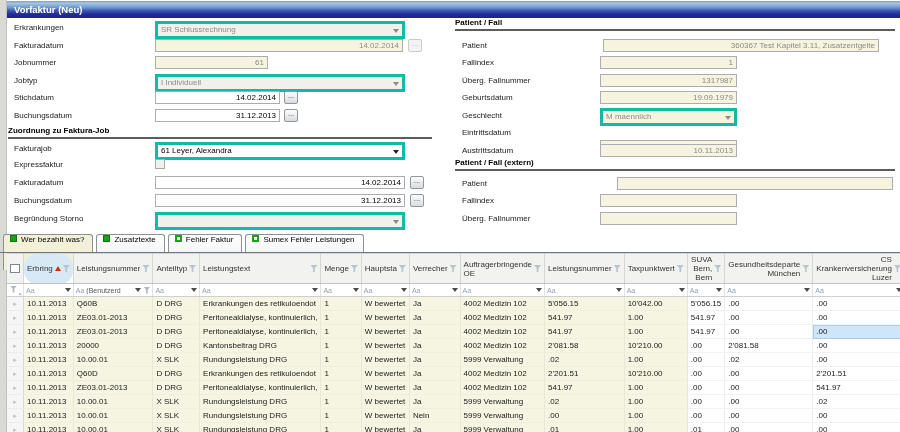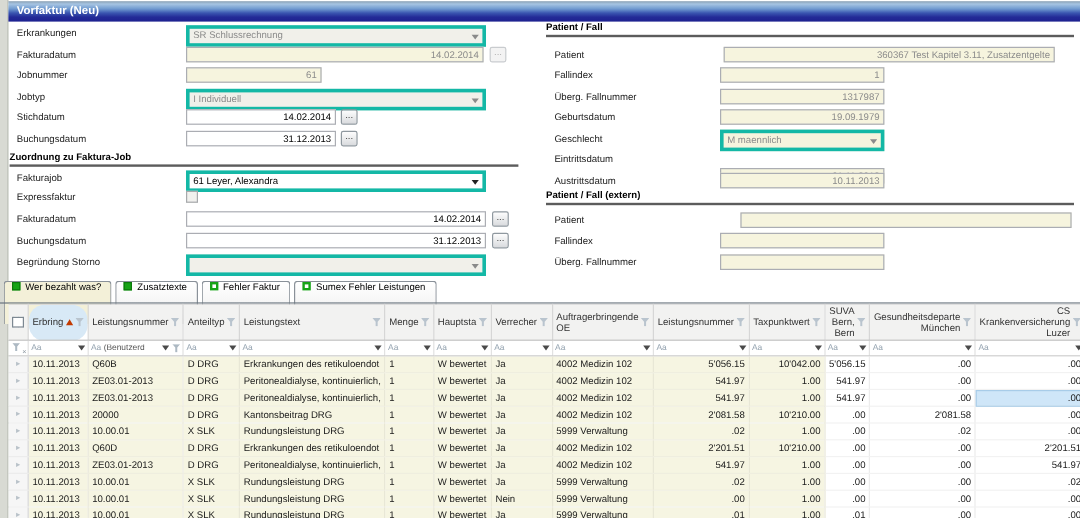--- a/index.html
+++ b/index.html
@@ -73,21 +73,21 @@
              clip-path:polygon(0 0,100% 0,62% 45%,62% 100%,38% 100%,38% 45%); }
   .clearwrap { position:relative; width:10px; height:9px; margin:0 auto; }
   .clearwrap .ffunnel { position:absolute; left:0; top:0; }
   .clearx { position:absolute; right:-2px; bottom:-2px; font-size:6px; color:#8d98a2; line-height:6px; }
 
   .grid td.dsel { background:#F6F6F6; border-right:1px solid #D8D8D8; border-bottom:1px solid #ECECEC;
                   color:#B9C2C9; font-size:7px; text-align:center; height:13px; line-height:13px; }
   .grid td.dcell { height:13px; line-height:13px; padding:0 3px; color:#1a1a1a; }
   .grid td.dcell.y { background:#F6F5E2; border-right:1px solid #E8E7D6; border-bottom:1px solid #EFEEDF; }
   .grid td.dcell.w { background:#FFFFFF; border-right:1px solid #ECECEC; border-bottom:1px solid #F2F2F2; }
-  .grid td.dcell.r { text-align:right;margin-top:14px; }
+  .grid td.dcell.r { text-align:left;margin-top:14px; }
   .grid td.dcell.selcell { background:#CFE6F8; outline:1px solid #A8CCE8; outline-offset:-1px; }
 </style>
 </head>
 <body>
 
 <div class="stage">
   <div class="left-rail"></div>
   <div class="titlebar">Vorfaktur (Neu)</div>
 
   <span class="lbl" style="left:14px;top:21px">Erkrankungen</span>

